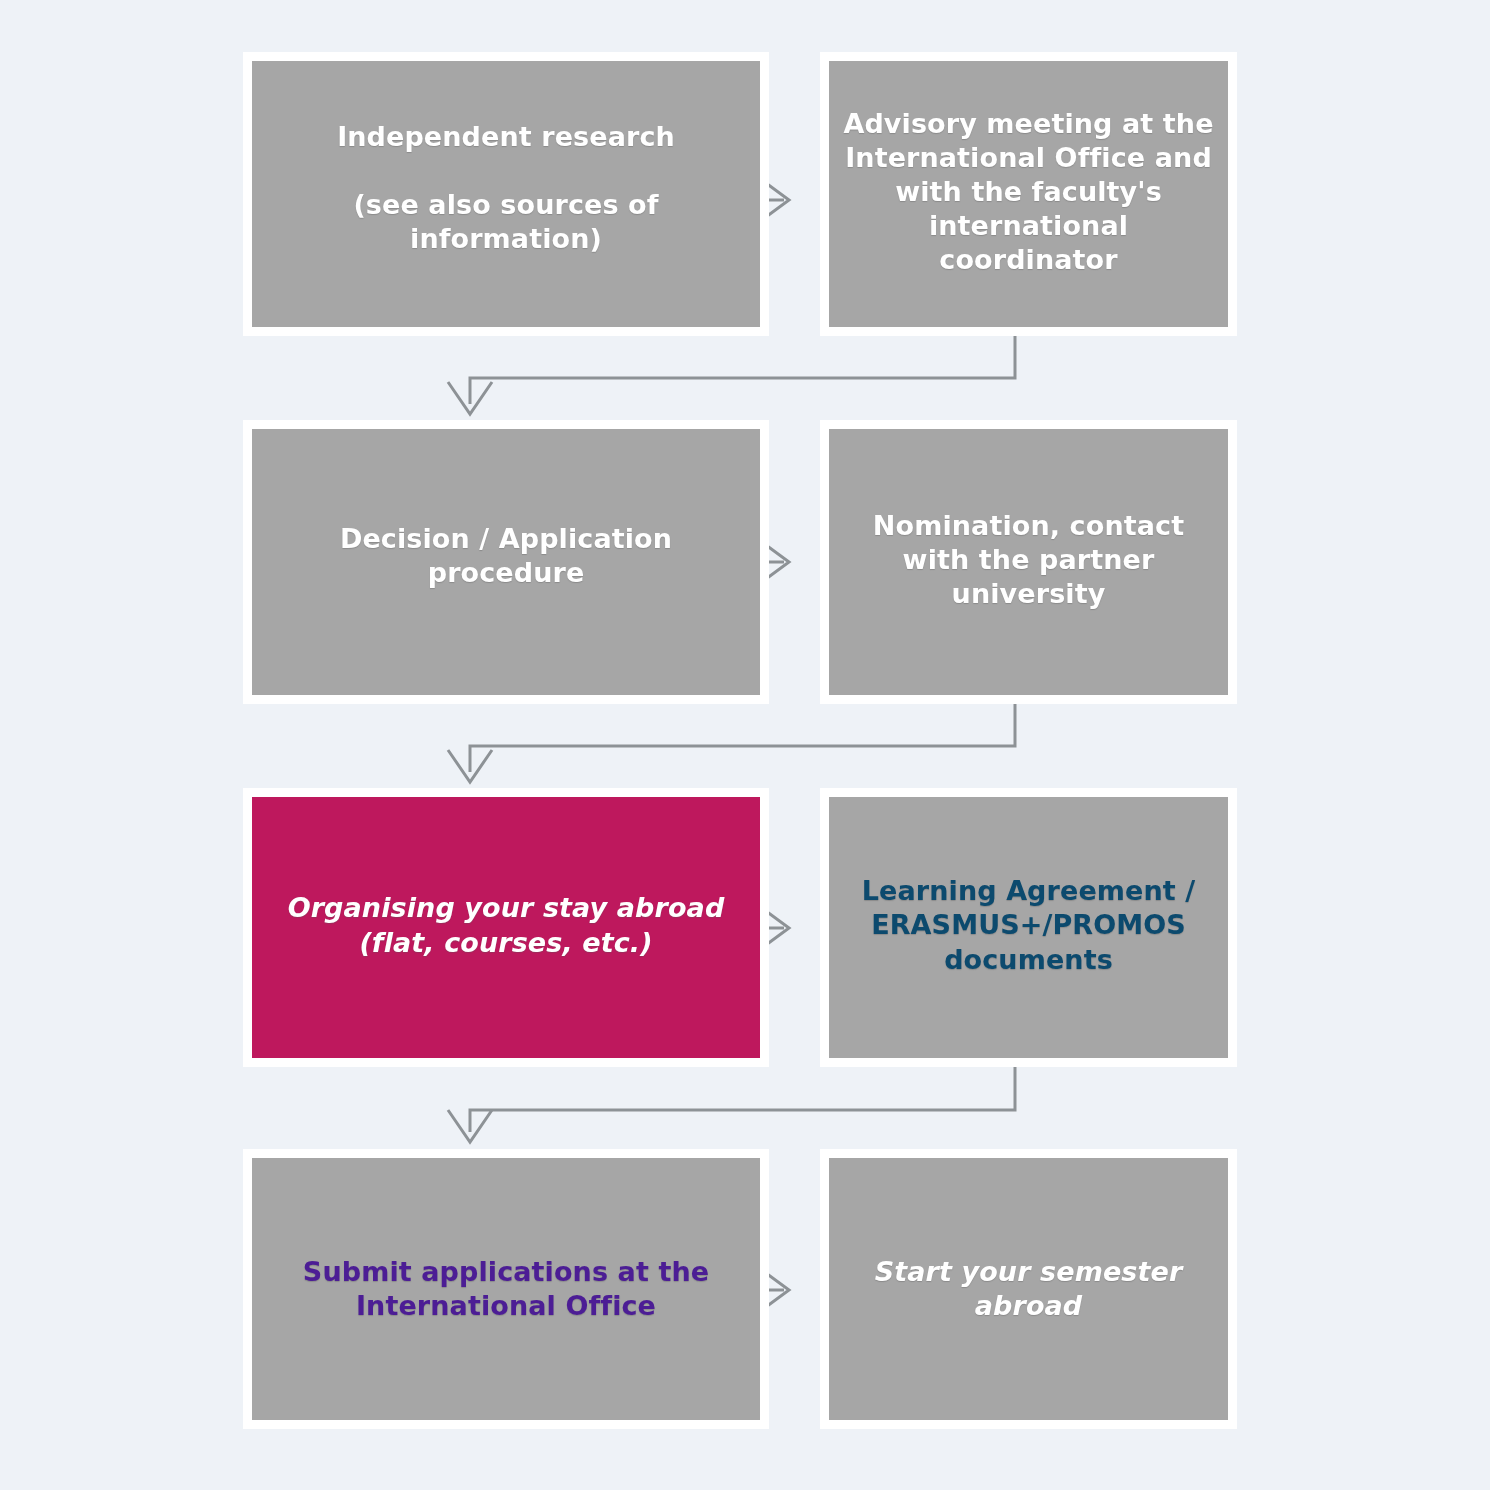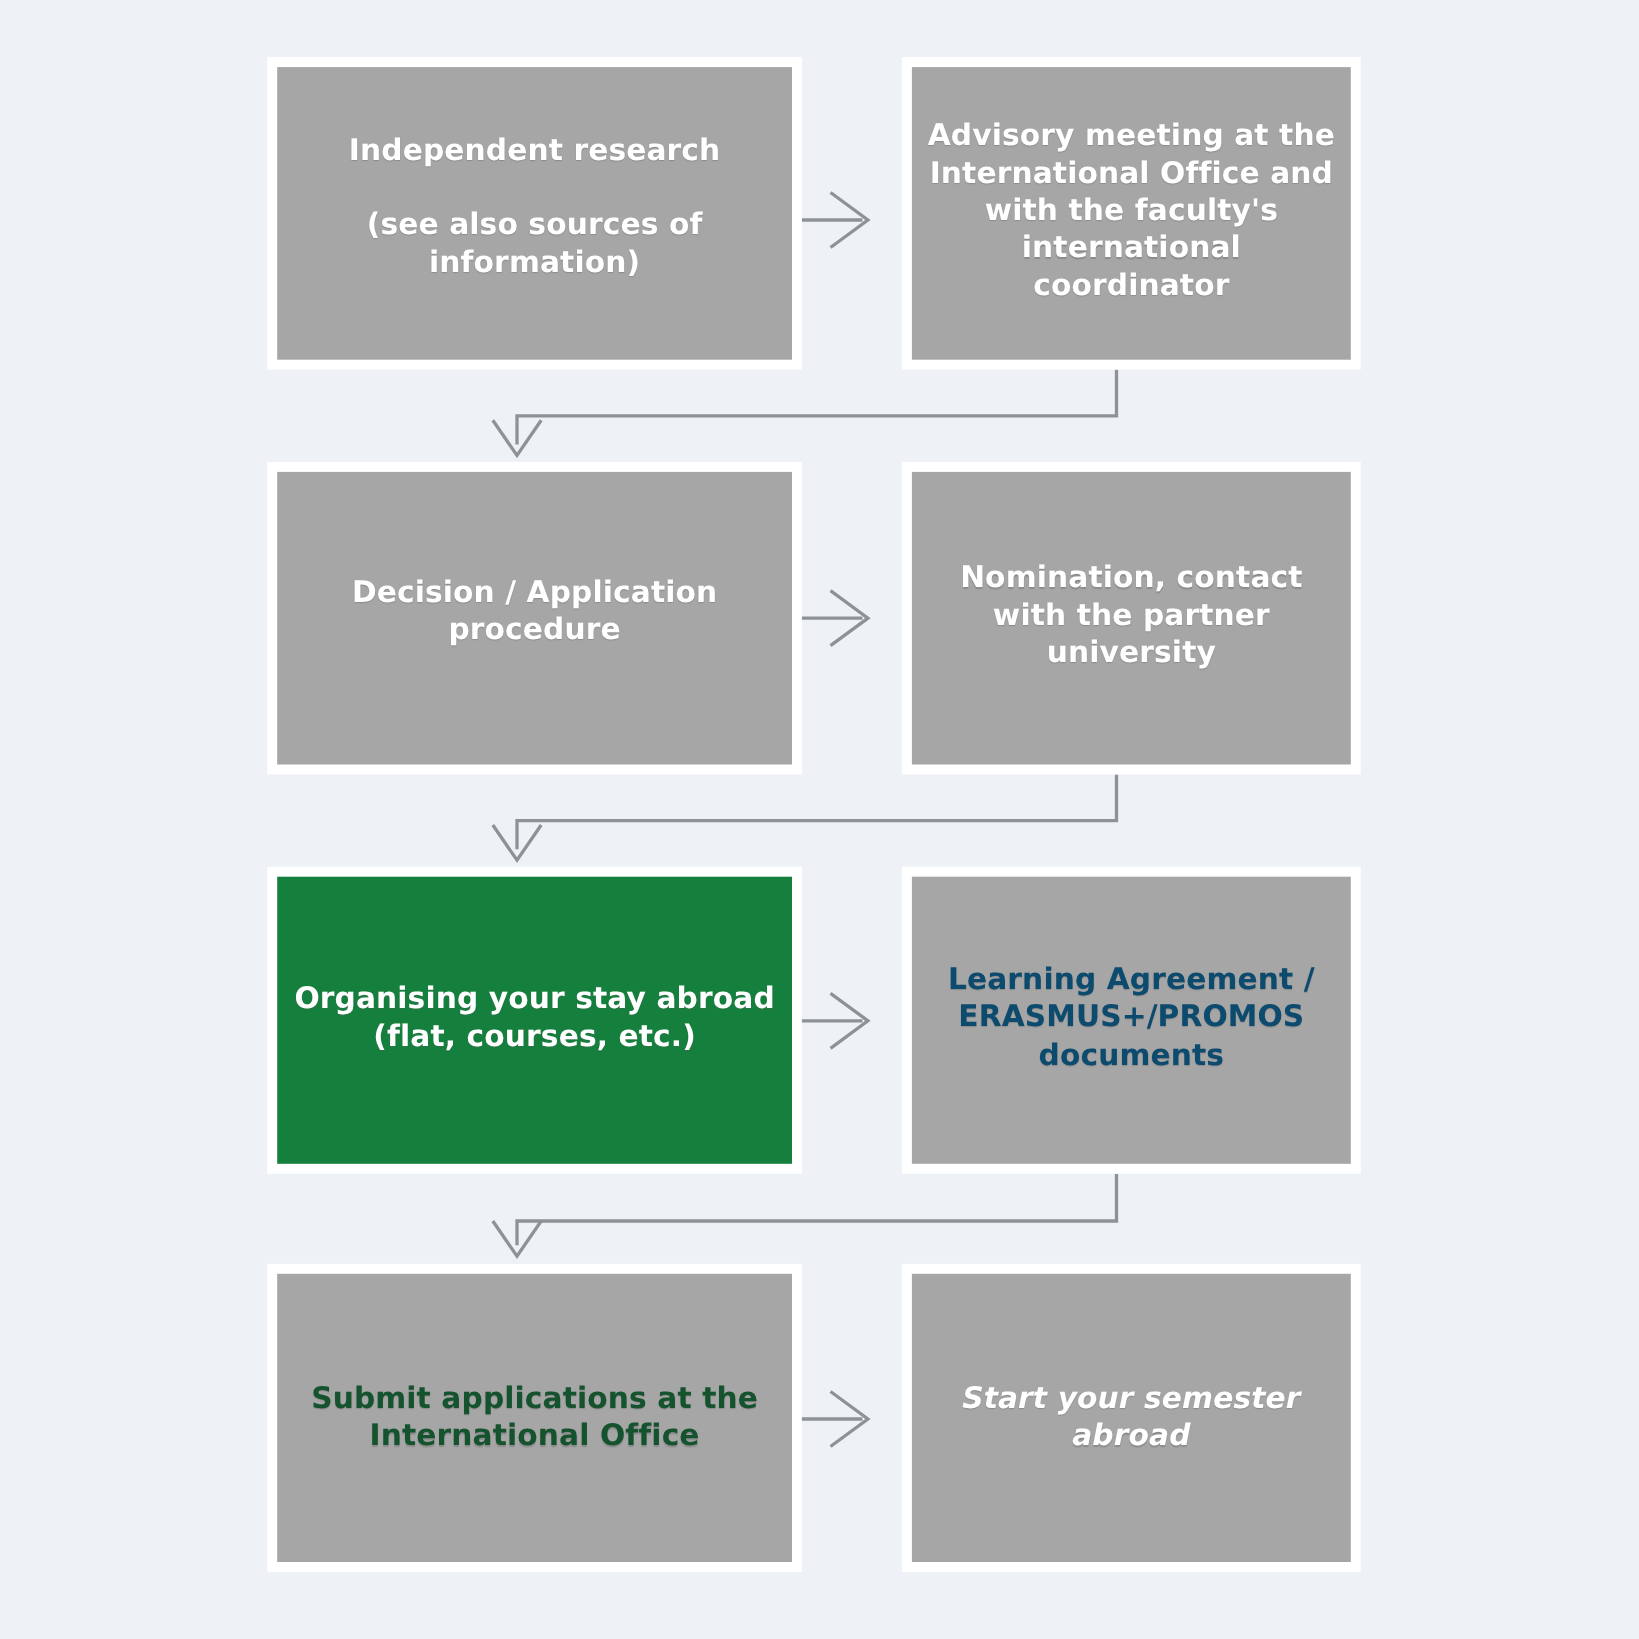--- a/index.html
+++ b/index.html
@@ -29,21 +29,21 @@
     color: #ffffff;
     font-weight: bold;
     font-size: 27px;
     line-height: 1.26;
     text-align: center;
     letter-spacing: 0.1px;
     white-space: pre-line;
     text-shadow: 0 1px 1px rgba(90,90,90,0.35);
   }
   
-  .col-left  { left: 252px; width: 468px; }
+  .col-left  { left: 252px; width: 508px; }
   .col-right { left: 829px; width: 399px; }
   .row-1 { top: 61px;   height: 266px; }
   .row-2 { top: 429px;  height: 266px; }
   .row-3 { top: 797px;  height: 261px; }
   .row-4 { top: 1158px; height: 262px; }
 
   
   .n1 .node-label { transform: translateY(-6px); }
   .n2 .node-label { transform: translateY(-2px); }
   .n3 .node-label { transform: translateY(-6px); }
@@ -125,29 +125,29 @@
   </div>
 
   <div class="node col-left row-2 n3" style="background: rgb(166, 166, 166);">
     <div class="node-label" style="color: rgb(255, 255, 255);">Decision / Application procedure</div>
   </div>
 
   <div class="node col-right row-2 n4" style="background: rgb(166, 166, 166);">
     <div class="node-label" style="color: rgb(255, 255, 255);">Nomination, contact with the partner university</div>
   </div>
 
-  <div class="node col-left row-3 n5" style="background: #15803d;">
+  <div class="node col-left row-3 n5" style="background: #be185d; font-style: italic;">
     <div class="node-label" style="color: rgb(255, 255, 255);">Organising your stay abroad (flat, courses, etc.)</div>
   </div>
 
   <div class="node col-right row-3 n6" style="background: rgb(166, 166, 166);">
     <div class="node-label" style="color: #0c4a6e;">Learning Agreement / ERASMUS+/PROMOS documents</div>
   </div>
 
   <div class="node col-left row-4 n7" style="background: rgb(166, 166, 166);">
-    <div class="node-label" style="color: #14532d;">Submit applications at the International Office</div>
+    <div class="node-label" style="color: #4c1d95;">Submit applications at the International Office</div>
   </div>
 
   <div class="node col-right row-4 n8" style="background: rgb(166, 166, 166);">
     <div class="node-label" style="color: rgb(255, 255, 255); font-style: italic;">Start your semester abroad</div>
   </div>
 
 </div>
 
 </body></html>

